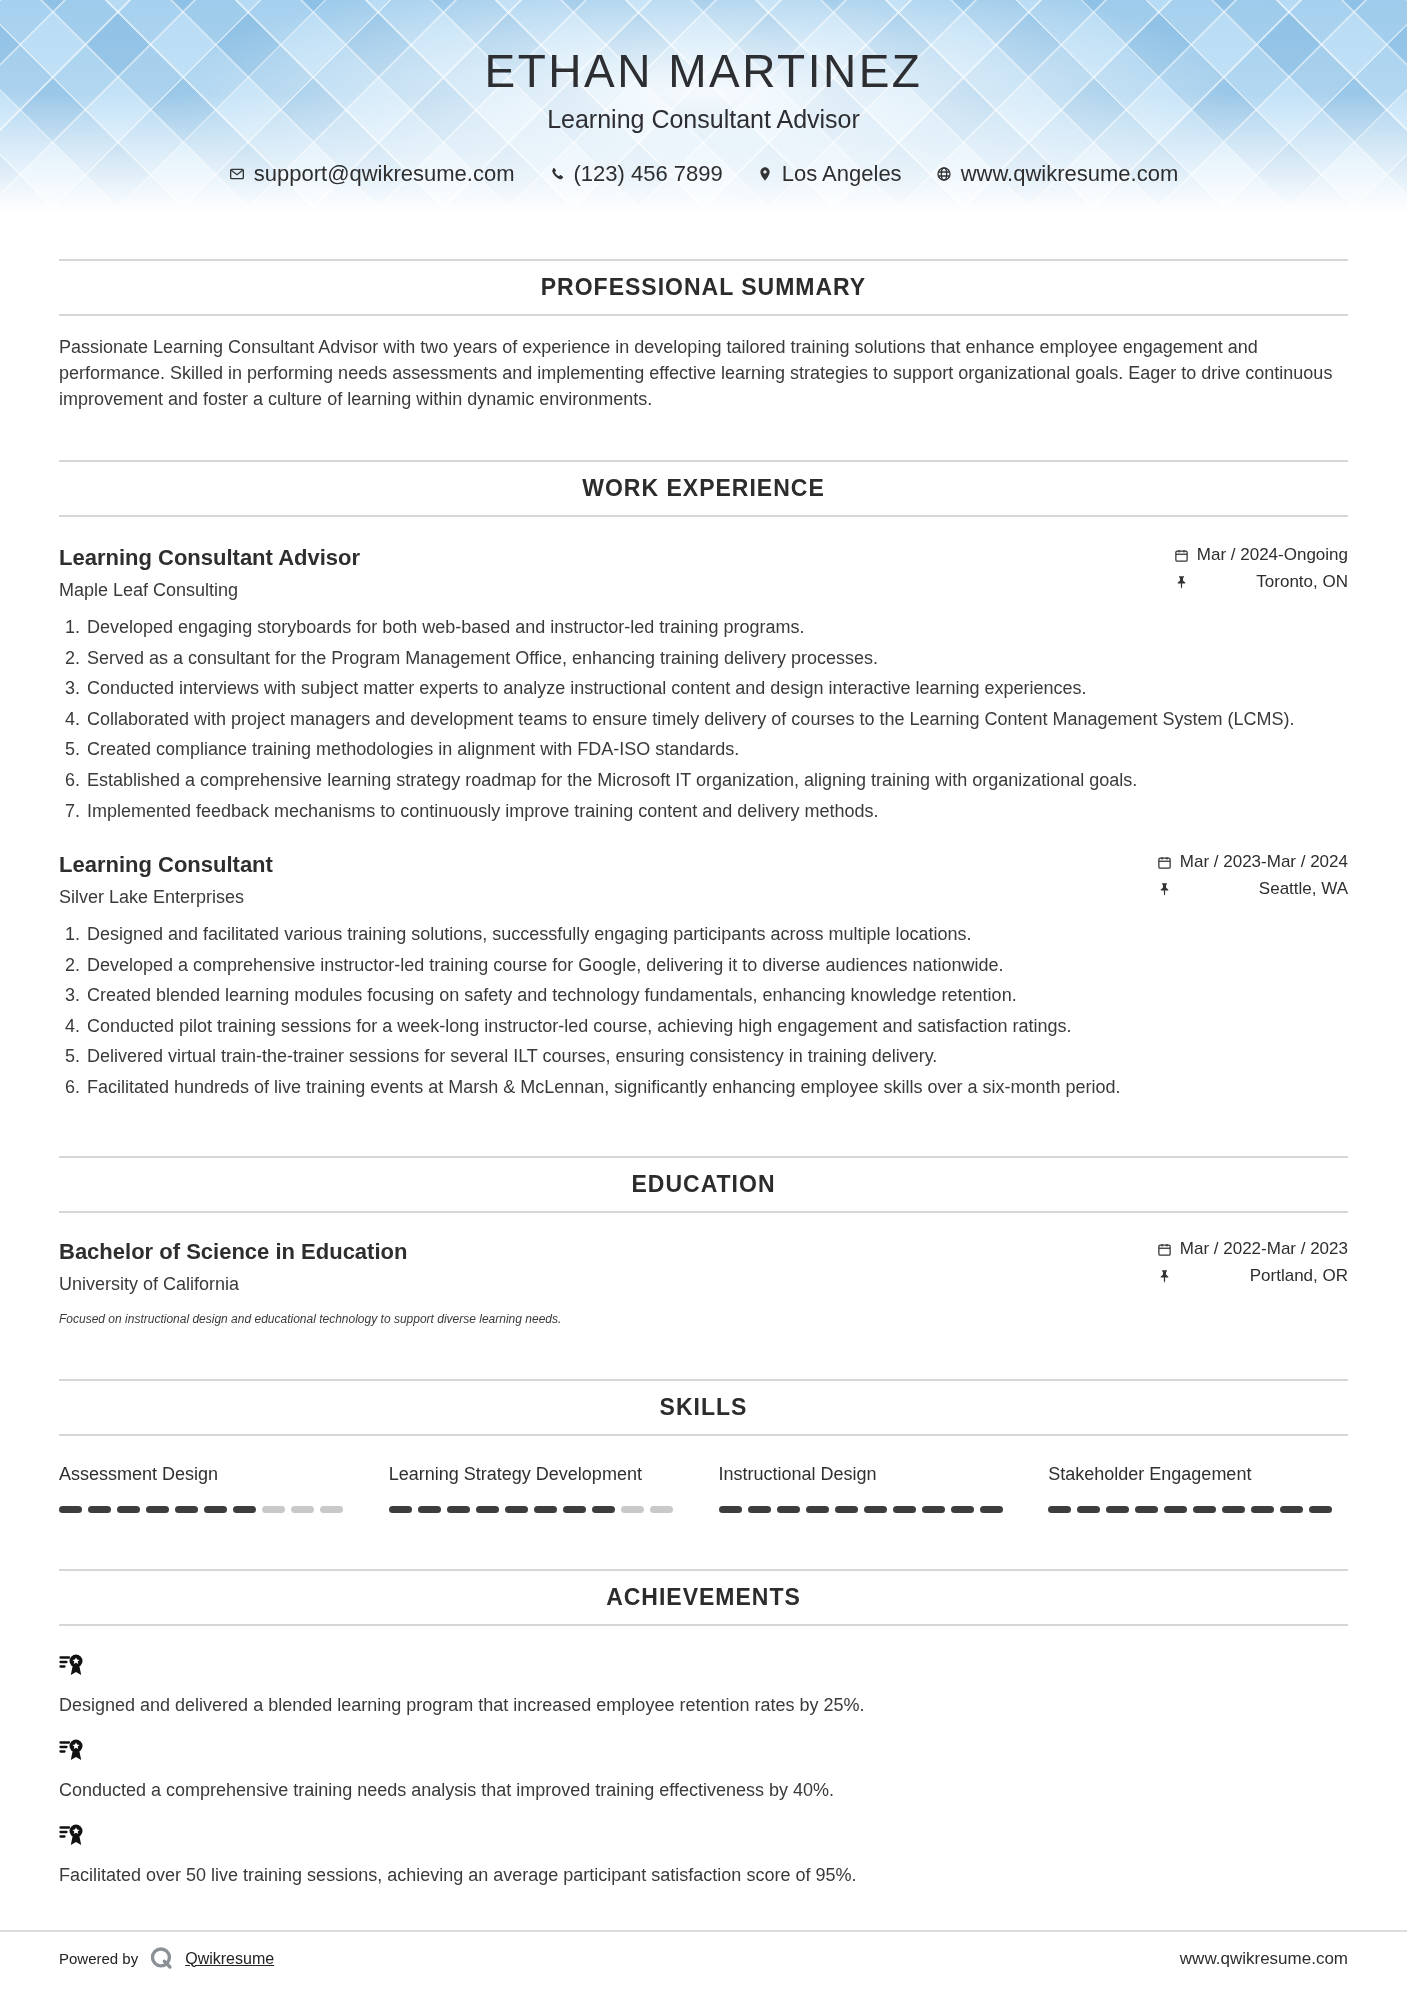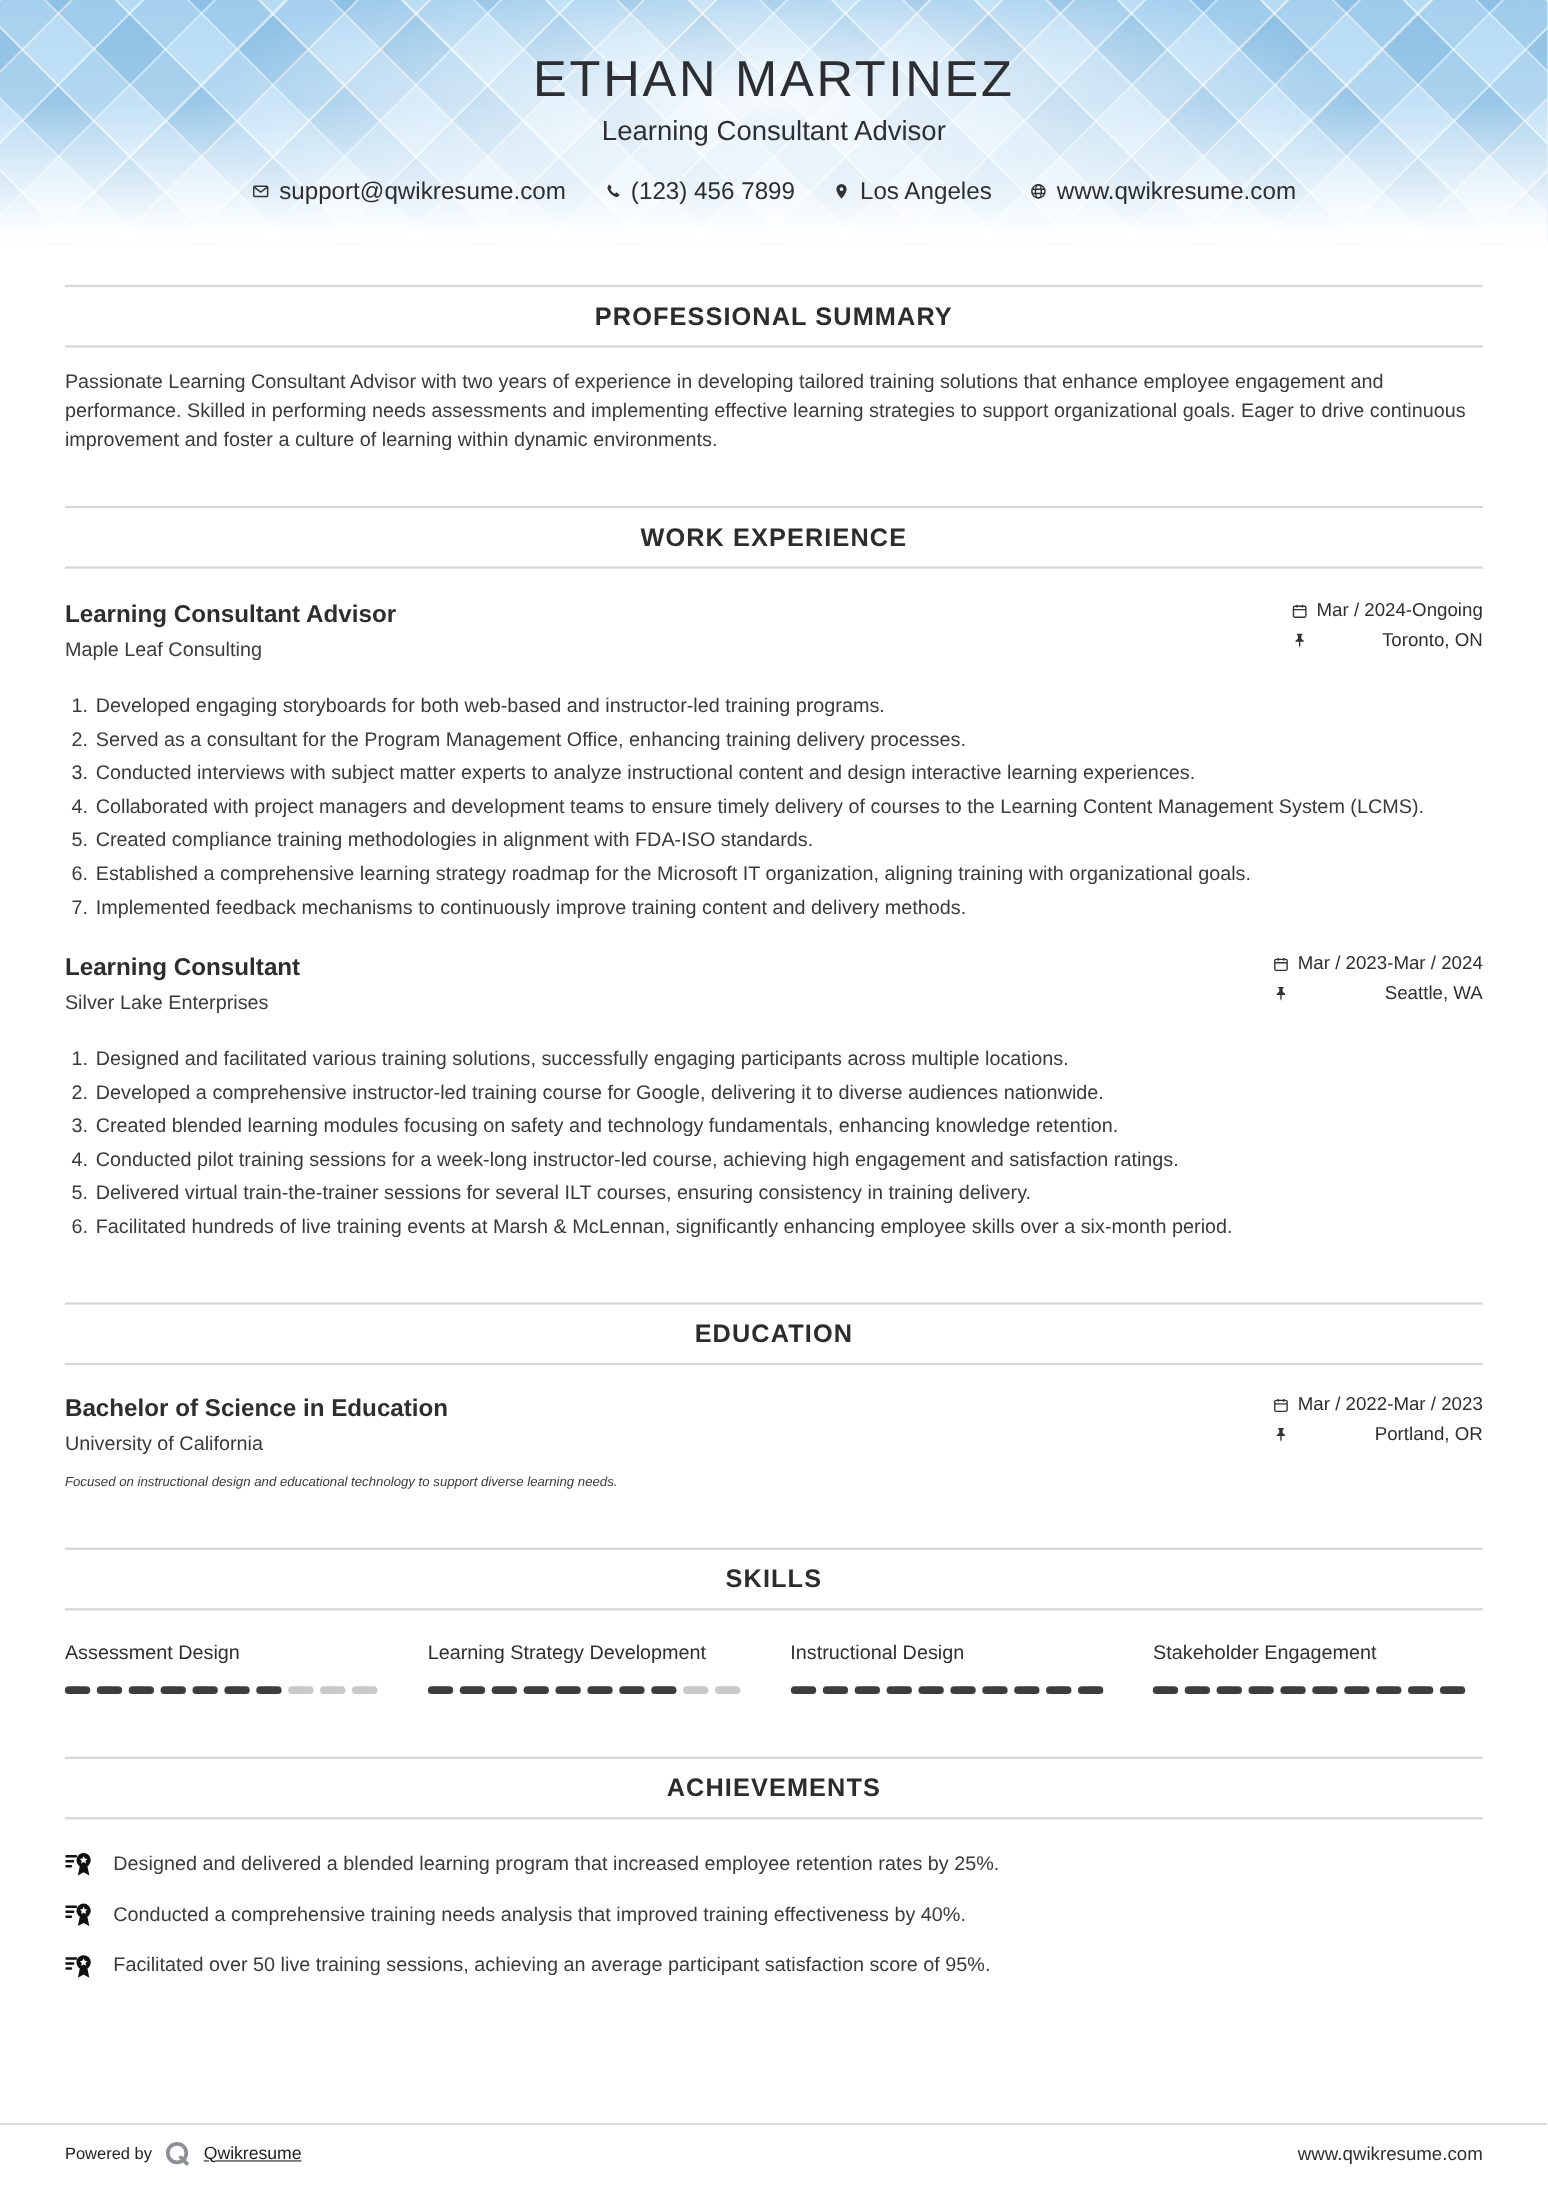--- a/index.html
+++ b/index.html
@@ -46,41 +46,41 @@
   
   .section-work { margin-top:48px; }
   .job { margin-top:28px; }
   .job-head { display:flex; justify-content:space-between; align-items:flex-start; }
   .job-title { font-size:22px; font-weight:bold; color:#2e2e2e; }
   .job-company { font-size:18px; color:#3a3a3a; margin-top:9px; }
   .job-right { text-align:right; }
   .meta-row { display:flex; justify-content:space-between; align-items:center; gap:8px; font-size:17px; color:#2e2e2e; margin-bottom:7px; }
   .micon { display:inline-flex; width:15px; height:15px; }
   .micon svg { width:100%; height:100%; }
-  ol.bullets { margin-top:28px; padding-left:26px; list-style:decimal outside; }
+  ol.bullets { margin-top:14px; padding-left:26px; list-style:decimal outside; }
   ol.bullets li { font-size:18px; line-height:1.42; color:var(--text, #3a3a3a); margin-bottom:5px; padding-left:2px; }
 
   
   .section-education { margin-top:56px; }
   .edu-body { margin-top:26px; }
   .edu-desc { margin-top:16px; font-size:12px; line-height:1.45; color:var(--text, #3a3a3a);font-style:italic; }
 
   
   .section-skills { margin-top:50px; }
   .skills-grid { margin-top:26px; display:grid; grid-template-columns:repeat(4, 1fr); column-gap:30px; align-items:start; }
   .skill-name { font-size:18px; color:#2f2f2f; line-height:1.35; }
   .skill-bar { margin-top:13px; white-space:nowrap; }
   .dash { display:inline-block; width:23px; height:7px; border-radius:3.5px; margin-right:6px; }
   .dash.filled { background:var(--dash-filled, #3d3d3d); }
   .dash.empty  { background:var(--dash-empty, #c9c9c9); }
 
   
   .section-achievements { margin-top:52px; }
   .achievements-list { margin-top:28px; }
-  .achievement { display:flex; align-items:flex-end; gap:16px; margin-bottom:21px; }
+  .achievement { display:flex; align-items:flex-start; gap:16px; margin-bottom:21px;flex-direction:column; }
   .aicon { display:inline-flex; width:28px; height:24px; flex:0 0 auto; margin-top:-1px; }
   .aicon svg { width:100%; height:100%; }
   .achievement-text { font-size:18px; line-height:1.4; color:var(--text, #3a3a3a); }
 
   
   .footer {
     position:absolute; left:0; right:0; bottom:0;
     border-top:2px solid #dcdcdc;
     padding:13px 59px 18px;
     display:flex; justify-content:space-between; align-items:center;

